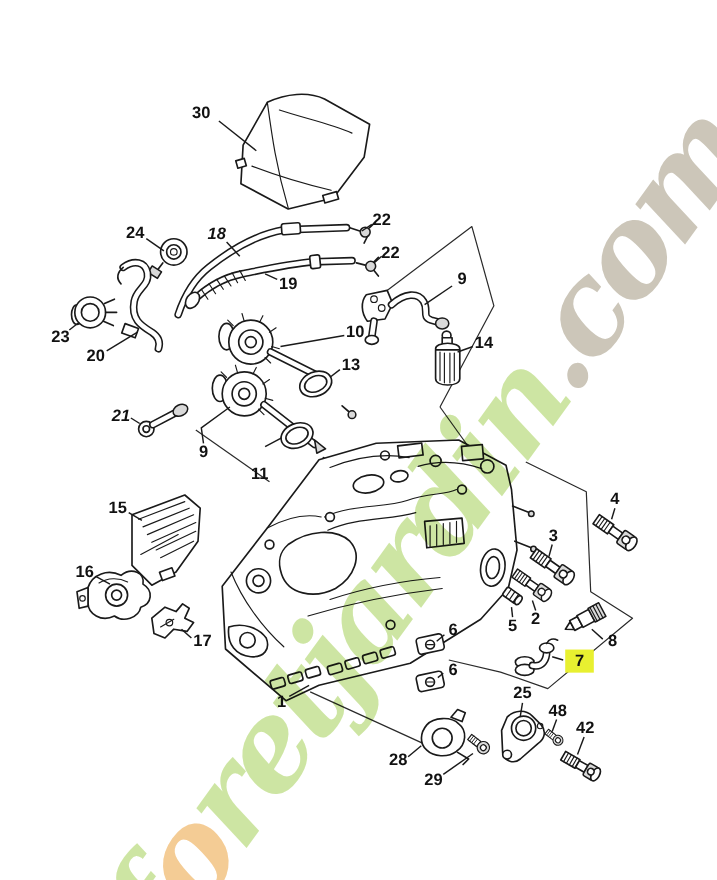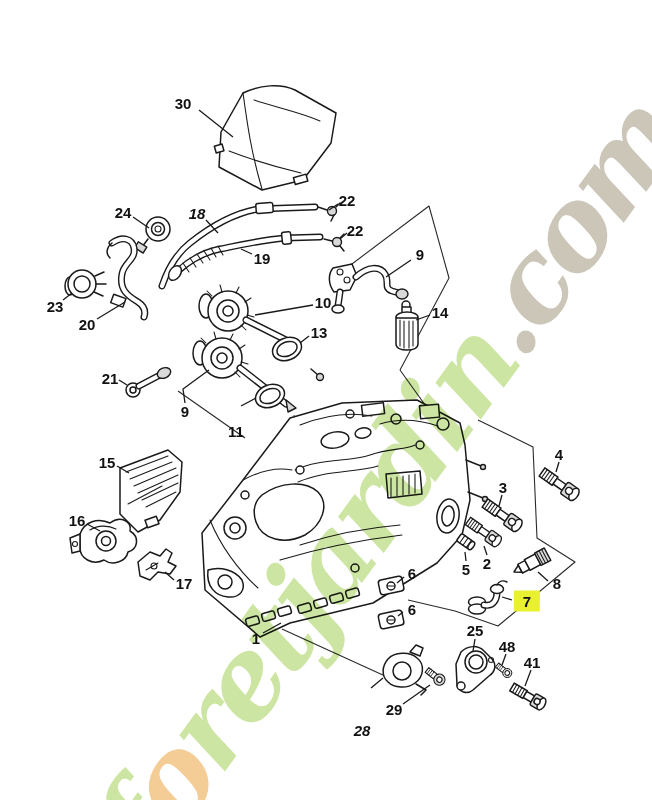--- a/index.html
+++ b/index.html
@@ -385,34 +385,34 @@
       <span class="part-label" style="left: 197px; top: 213px; font-style: italic;">18</span>
       <span class="part-label" style="left: 347px; top: 200px;">22</span>
       <span class="part-label" style="left: 355px; top: 230px;">22</span>
       <span class="part-label" style="left: 262px; top: 258px;">19</span>
       <span class="part-label" style="left: 420px; top: 254px;">9</span>
       <span class="part-label" style="left: 55px; top: 306px; text-align: center;">23</span>
       <span class="part-label" style="left: 87px; top: 324px;">20</span>
       <span class="part-label" style="left: 323px; top: 302px;">10</span>
       <span class="part-label" style="left: 319px; top: 332px;">13</span>
       <span class="part-label" style="left: 440px; top: 312px;">14</span>
-      <span class="part-label" style="left: 110px; top: 378px;">21</span>
+      <span class="part-label" style="left: 110px; top: 378px; font-style: italic;">21</span>
       <span class="part-label" style="left: 185px; top: 411px;">9</span>
       <span class="part-label" style="left: 236px; top: 413px; margin-top: 18px;">11</span>
       <span class="part-label" style="left: 107px; top: 462px;">15</span>
       <span class="part-label" style="left: 77px; top: 520px;">16</span>
       <span class="part-label" style="left: 184px; top: 583px;">17</span>
       <span class="part-label" style="left: 559px; top: 454px;">4</span>
       <span class="part-label" style="left: 503px; top: 487px;">3</span>
       <span class="part-label" style="left: 487px; top: 563px;">2</span>
       <span class="part-label" style="left: 466px; top: 569px;">5</span>
       <span class="part-label" style="left: 557px; top: 583px;">8</span>
       <span class="part-label highlight" style="left: 527px; top: 601px;">7</span>
       <span class="part-label" style="left: 412px; top: 573px;">6</span>
       <span class="part-label" style="left: 412px; top: 609px;">6</span>
       <span class="part-label" style="left: 256px; top: 638px;">1</span>
       <span class="part-label" style="left: 475px; top: 630px;">25</span>
       <span class="part-label" style="left: 507px; top: 646px;">48</span>
-      <span class="part-label" style="left: 532px; top: 662px;">41</span>
-      <span class="part-label" style="left: 362px; top: 730px; font-style: italic;">28</span>
+      <span class="part-label" style="left: 532px; top: 662px;">42</span>
+      <span class="part-label" style="left: 362px; top: 691px;">28</span>
       <span class="part-label" style="left: 394px; top: 709px;">29</span>
     </div>
 </div>
 
 </body></html>

